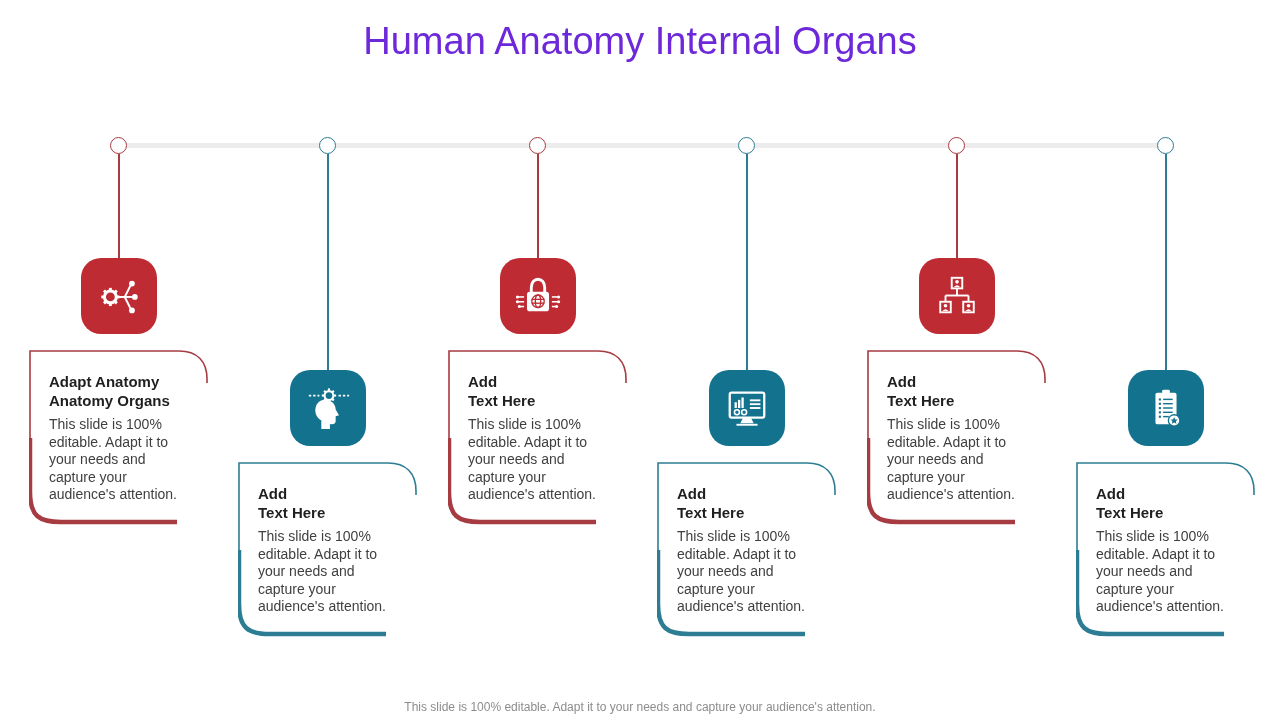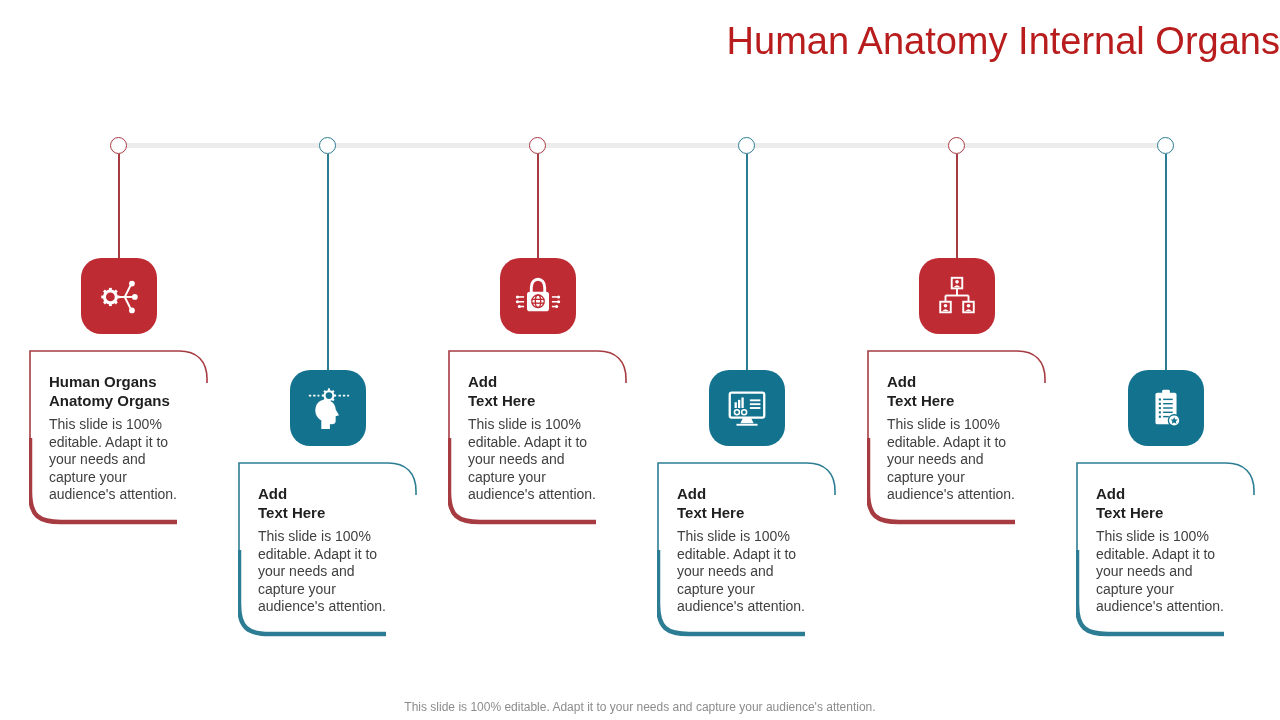--- a/index.html
+++ b/index.html
@@ -12,22 +12,22 @@
     --body:#3F3F3F;
     --footer:#8C8C8C;
   }
   *{margin:0;padding:0;box-sizing:border-box;}
   html,body{background:#fff;}
   .slide{
     position:relative;width:1280px;height:720px;background:#ffffff;overflow:hidden;
     font-family:"Liberation Sans", sans-serif;
   }
   .title{
-    position:absolute;top:20px;left:0;width:1280px;text-align:right;
-    font-size:38px;font-weight:400;color:#b91c1c;letter-spacing:0px;
+    position:absolute;top:20px;left:0;width:1280px;text-align:center;
+    font-size:38px;font-weight:400;color:#6d28d9;letter-spacing:0px;
   }
   .rail{
     position:absolute;left:119px;top:143px;width:1047px;height:5px;background:var(--rail);
   }
   .item{position:absolute;top:137px;width:180px;height:510px;}
   .i0{left:29px;}  .i1{left:238px;}  .i2{left:448px;}
   .i3{left:657px;} .i4{left:867px;}  .i5{left:1076px;}
   .node{
     position:absolute;left:81px;top:0;width:17px;height:17px;border-radius:50%;
     background:#fff;border:1.6px solid var(--c-line);
@@ -99,21 +99,21 @@
         </svg>
       </span>
     </div>
     <div class="card">
       <svg class="card-border" width="180" height="180" viewBox="0 0 180 180">
         <path d="M1 92 L1 1 L150 1 C168 1 178 11 178 29 L178 33" fill="none" stroke="currentColor" stroke-width="1.6"></path>
         <path d="M1 88 L1 142 C1 166 10 172 32 172 L148 172" fill="none" stroke="currentColor" stroke-width="4.5"></path>
       </svg>
       <div class="card-text">
         <div class="card-heading">
-          <div>Human Organs</div>
+          <div>Adapt Anatomy</div>
           <div>Anatomy Organs</div>
         </div>
         <div class="card-body">This slide is 100% editable. Adapt it to your needs and capture your audience's attention.</div>
       </div>
     </div>
   </div>
 
   <div class="item teal i1">
     <div class="node"></div>
     <div class="connector"></div>

